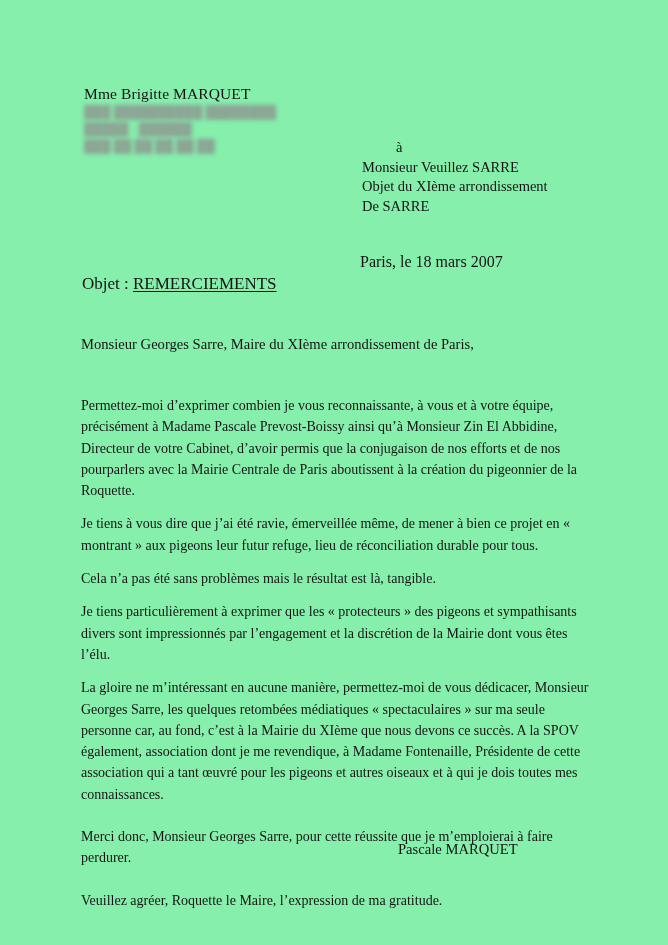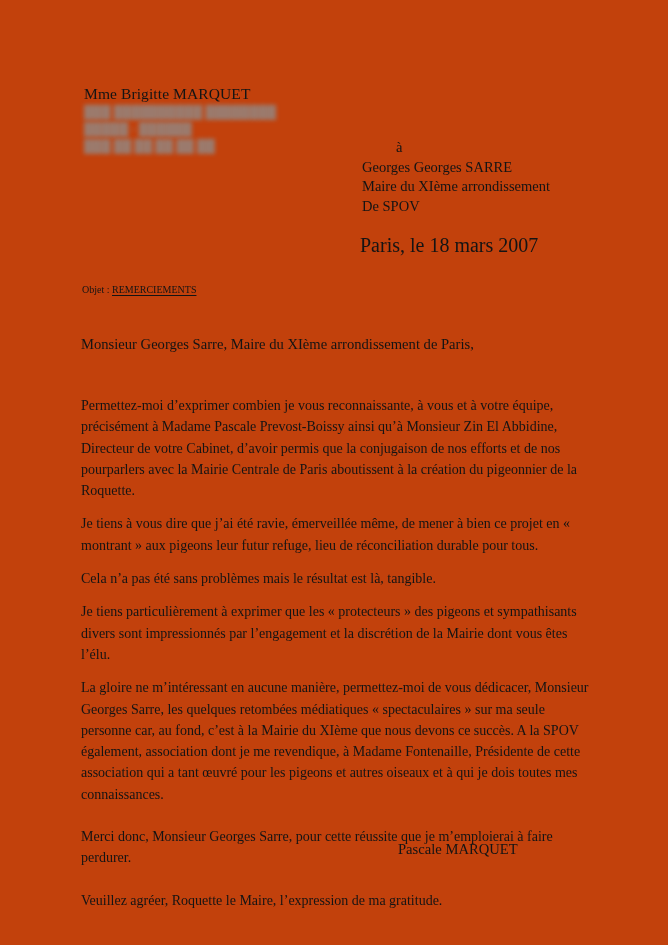--- a/index.html
+++ b/index.html
@@ -4,21 +4,21 @@
 <style>
   html, body {
     margin: 0;
     padding: 0;
     background: #ffffff;
   }
   .page {
     position: relative;
     width: 668px;
     height: 945px;
-    background: #c2410c;
+    background: #86efac;
     overflow: hidden;
     font-family: "Liberation Serif", "DejaVu Serif", serif;
     color: #141414;
     -webkit-font-smoothing: antialiased;
   }
 
   
   .sender-block {
     position: absolute;
     left: 84px;
@@ -53,31 +53,31 @@
   .recipient-prefix {
     display: block;
     padding-left: 34px;
   }
   .recipient-line { display: block; white-space: nowrap; }
 
   
   .date-line {
     position: absolute;
     left: 360px;
-    top: 234px;
-    font-size: 20px;
+    top: 253px;
+    font-size: 16px;
     white-space: nowrap;
   }
 
   
   .subject-row {
     position: absolute;
     left: 82px;
-    top: 284px;
-    font-size: 10px;
+    top: 274px;
+    font-size: 17px;
     white-space: nowrap;
   }
   .subject-value {
     text-decoration: underline;
     text-underline-offset: 2px;
   }
 
   
   .salutation {
     position: absolute;
@@ -117,23 +117,23 @@
 
   <div class="sender-block">
     <div class="sender-name">Mme Brigitte MARQUET</div>
     <div class="sender-redacted-line">███ ██████████ ████████</div>
     <div class="sender-redacted-line">█████  -  ██████</div>
     <div class="sender-redacted-line">███ ██ ██ ██ ██ ██</div>
   </div>
 
   <div class="recipient-block">
     <span class="recipient-prefix">à</span>
-    <span class="recipient-line">Georges Georges SARRE</span>
-    <span class="recipient-line">Maire du XIème arrondissement</span>
-    <span class="recipient-line">De SPOV</span>
+    <span class="recipient-line">Monsieur Veuillez SARRE</span>
+    <span class="recipient-line">Objet du XIème arrondissement</span>
+    <span class="recipient-line">De SARRE</span>
   </div>
 
   <div class="date-line">Paris, le 18 mars 2007</div>
 
   <div class="subject-row">
     <span>Objet : </span><span class="subject-value">REMERCIEMENTS</span>
   </div>
 
   <div class="salutation">Monsieur Georges Sarre, Maire du XIème arrondissement de Paris,</div>
 

